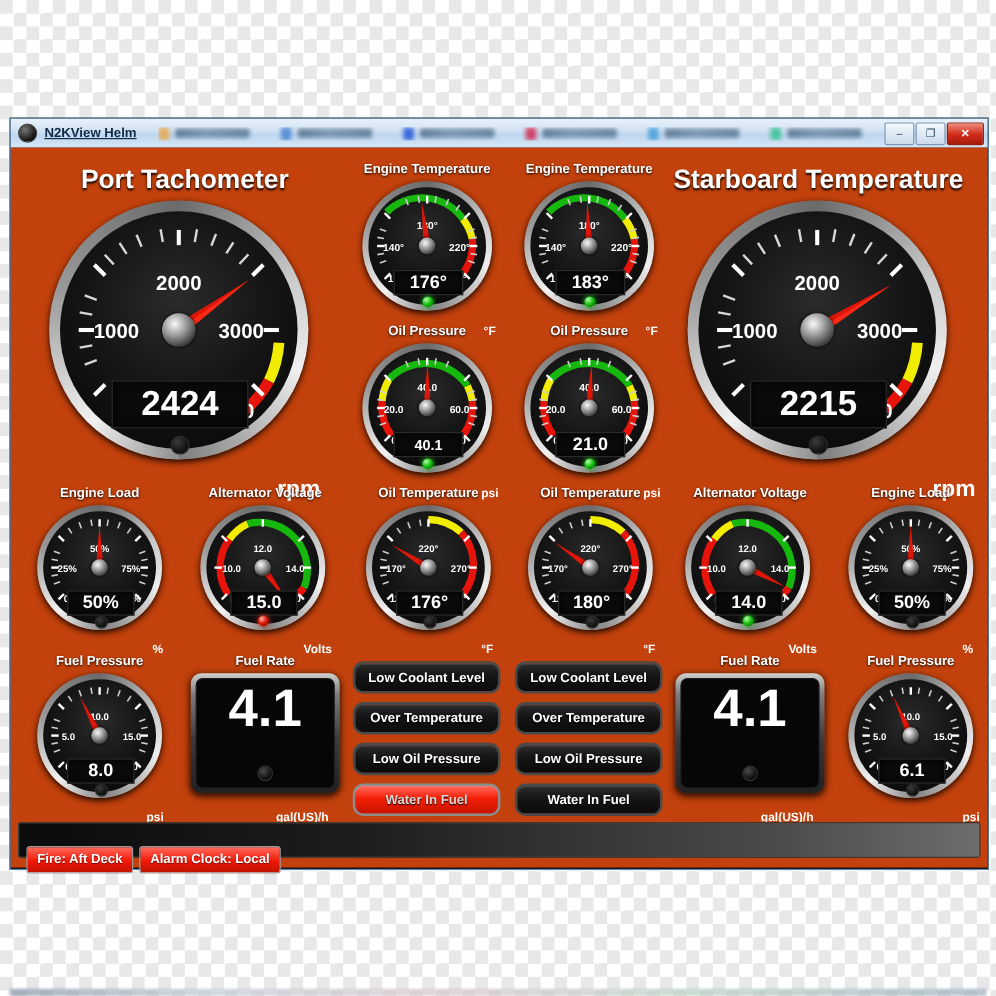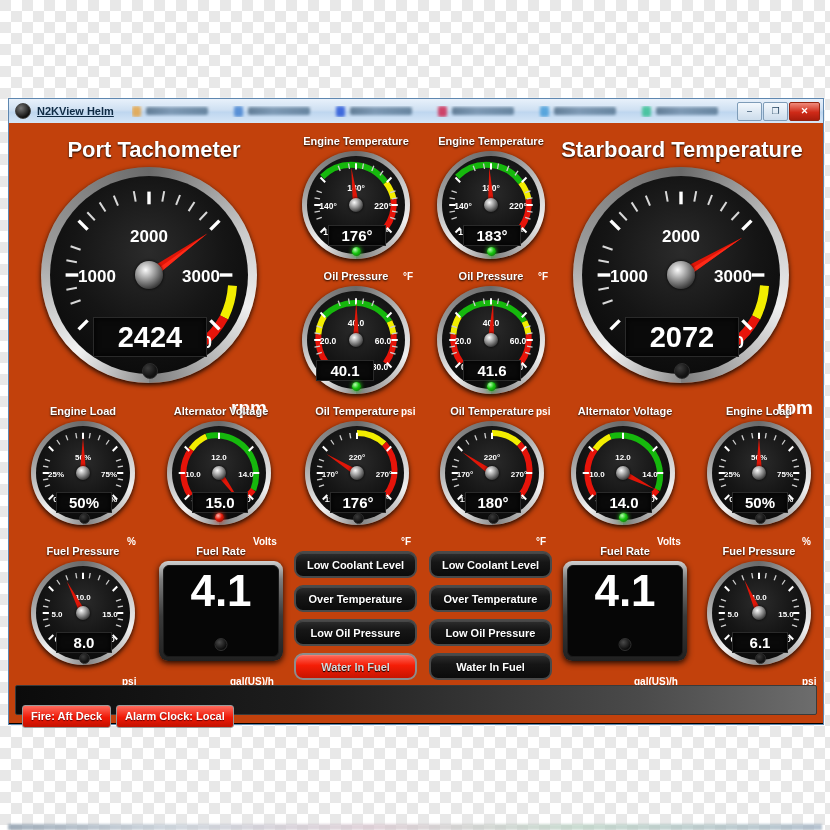--- a/index.html
+++ b/index.html
@@ -287,21 +287,21 @@
           <text class="tick-num" x="56" y="115" font-size="17" text-anchor="middle">1000</text>
           <text class="tick-num" x="108" y="75" font-size="17" text-anchor="middle">2000</text>
           <text class="tick-num" x="160" y="115" font-size="17" text-anchor="middle">3000</text>
           <text class="tick-num" x="152" y="181" font-size="17" text-anchor="middle">4000</text>
           <g transform="rotate(58.6 108 108)">
             <polygon points="108,36 113,106 103,106" fill="#e01608"></polygon>
             <polygon points="108,36 113,106 108,106" fill="#ff2a18"></polygon>
           </g>
         </svg>
         <div class="needle-hub" style="left:94px;top:94px;width:28px;height:28px;"></div>
-        <div class="readout" style="left:52px;top:150px;width:112px;height:38px;font-size:29px;">2072</div>
+        <div class="readout" style="left:52px;top:150px;width:112px;height:38px;font-size:29px;">2215</div>
         <div class="led off" style="left:101px;top:196px;width:14px;height:14px;"></div>
       </div>
       <div class="unit big" style="left:768px;top:274px;">rpm</div>
 
       <div class="panel-title" style="left:285px;top:13px;width:124px;position:absolute;font-size:11px;">Engine Temperature</div>
       <div class="gauge" style="left:293px;top:28px;width:108px;height:108px;">
         <div class="bezel"></div>
         <div class="face" style="left:5px;top:5px;width:98px;height:98px;"></div>
         <svg viewBox="0 0 108 108">
           <path d="M 20.2 25.8 A 42 42 0 0 1 83.8 31.5" fill="none" stroke="#16b80d" stroke-width="6"></path>
@@ -429,21 +429,21 @@
           <text class="tick-num" x="30" y="84" font-size="8.5" text-anchor="middle">0.0</text>
           <text class="tick-num" x="26" y="58" font-size="8.5" text-anchor="middle">20.0</text>
           <text class="tick-num" x="54" y="40" font-size="8.5" text-anchor="middle">40.0</text>
           <text class="tick-num" x="81" y="58" font-size="8.5" text-anchor="middle">60.0</text>
           <text class="tick-num" x="78" y="84" font-size="8.5" text-anchor="middle">80.0</text>
           <g transform="rotate(0.4 54 54)">
             <polygon points="54,16 57,53 51,53" fill="#e01608"></polygon>
           </g>
         </svg>
         <div class="needle-hub" style="left:47px;top:47px;width:14px;height:14px;"></div>
-        <div class="readout" style="left:14px;top:74px;width:56px;height:19px;font-size:15px;">40.1</div>
+        <div class="readout" style="left:26px;top:74px;width:56px;height:19px;font-size:12px;">40.1</div>
         <div class="led green" style="left:50px;top:96px;width:9px;height:9px;"></div>
       </div>
       <div class="unit" style="left:392px;top:283px;">psi</div>
 
       <div class="panel-title" style="left:420px;top:148px;width:124px;position:absolute;font-size:11px;">Oil Pressure</div>
       <div class="gauge" style="left:428px;top:163px;width:108px;height:108px;">
         <div class="bezel"></div>
         <div class="face" style="left:5px;top:5px;width:98px;height:98px;"></div>
         <svg viewBox="0 0 108 108">
           <path d="M 24.5 77.2 A 42 42 0 0 1 16.4 48.2" fill="none" stroke="#e6140a" stroke-width="6"></path>
@@ -477,21 +477,21 @@
           <text class="tick-num" x="30" y="84" font-size="8.5" text-anchor="middle">0.0</text>
           <text class="tick-num" x="26" y="58" font-size="8.5" text-anchor="middle">20.0</text>
           <text class="tick-num" x="54" y="40" font-size="8.5" text-anchor="middle">40.0</text>
           <text class="tick-num" x="81" y="58" font-size="8.5" text-anchor="middle">60.0</text>
           <text class="tick-num" x="78" y="84" font-size="8.5" text-anchor="middle">80.0</text>
           <g transform="rotate(3.2 54 54)">
             <polygon points="54,16 57,53 51,53" fill="#e01608"></polygon>
           </g>
         </svg>
         <div class="needle-hub" style="left:47px;top:47px;width:14px;height:14px;"></div>
-        <div class="readout" style="left:26px;top:74px;width:56px;height:19px;font-size:15px;">41.6</div>
+        <div class="readout" style="left:26px;top:74px;width:56px;height:19px;font-size:15px;">21.0</div>
         <div class="led green" style="left:50px;top:96px;width:9px;height:9px;"></div>
       </div>
       <div class="unit" style="left:527px;top:283px;">psi</div>
 
       <div class="panel-title" style="left:14px;top:283px;width:120px;position:absolute;font-size:11px;">Engine Load</div>
       <div class="gauge" style="left:22px;top:298px;width:104px;height:104px;">
         <div class="bezel"></div>
         <div class="face" style="left:5px;top:5px;width:94px;height:94px;"></div>
         <svg viewBox="0 0 104 104">
           <g stroke="#ffffff" stroke-width="2">

